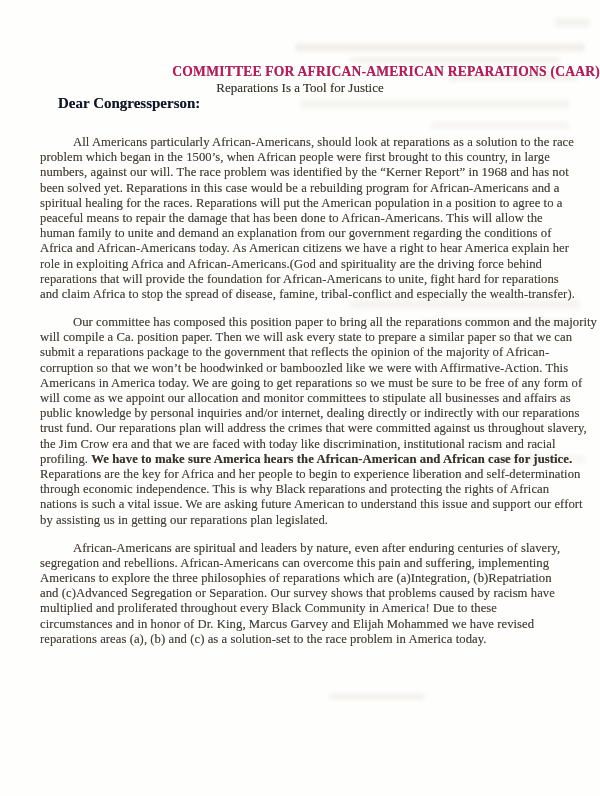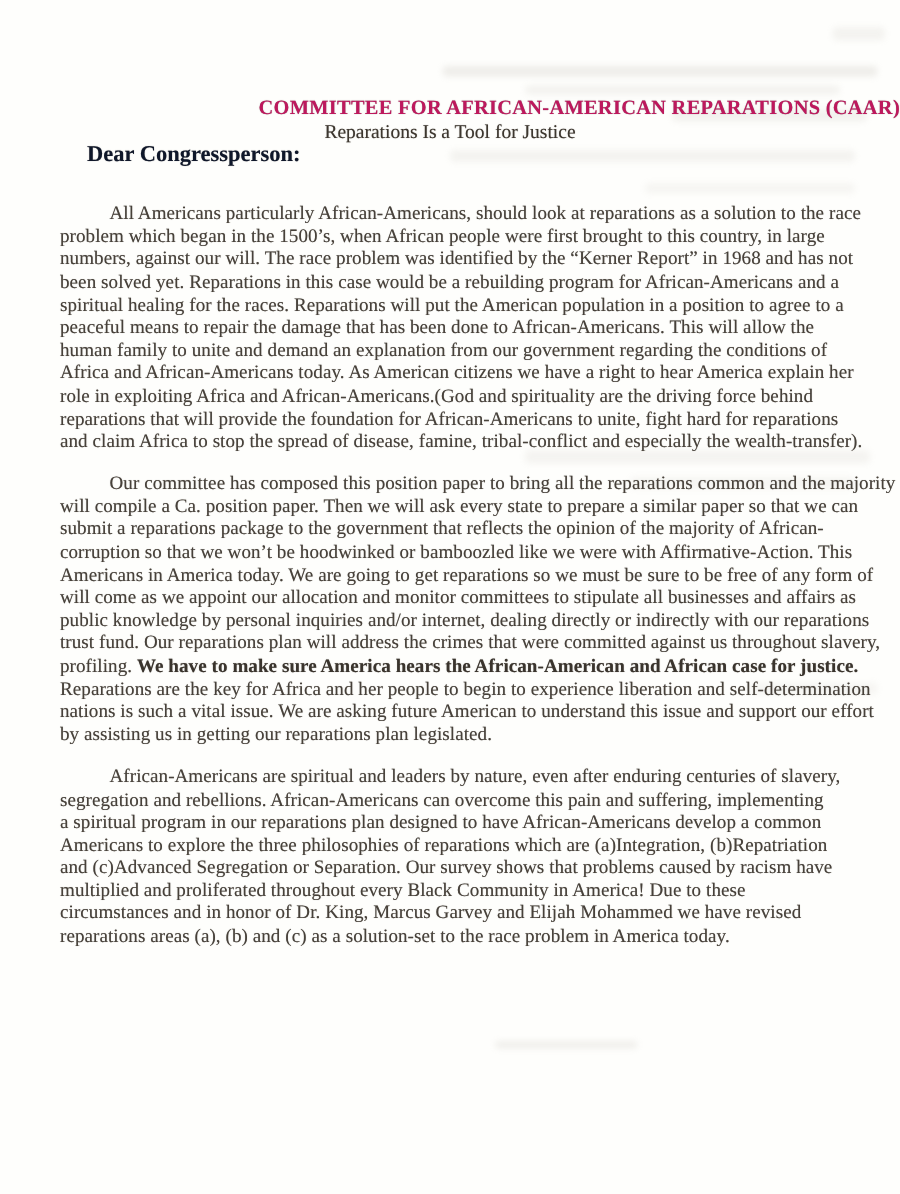--- a/index.html
+++ b/index.html
@@ -123,29 +123,30 @@
       </div>
       <div class="para">
         <div class="line first"><span>Our committee has composed this position paper to bring all the reparations common and the majority</span></div>
         <div class="line"><span>will compile a Ca. position paper. Then we will ask every state to prepare a similar paper so that we can</span></div>
         <div class="line"><span>submit a reparations package to the government that reflects the opinion of the majority of African-</span></div>
         <div class="line"><span>corruption so that we won’t be hoodwinked or bamboozled like we were with Affirmative-Action. This</span></div>
         <div class="line"><span>Americans in America today. We are going to get reparations so we must be sure to be free of any form of</span></div>
         <div class="line"><span>will come as we appoint our allocation and monitor committees to stipulate all businesses and affairs as</span></div>
         <div class="line"><span>public knowledge by personal inquiries and/or internet, dealing directly or indirectly with our reparations</span></div>
         <div class="line"><span>trust fund. Our reparations plan will address the crimes that were committed against us throughout slavery,</span></div>
+        <div class="line"><span>the Jim Crow era and that we are faced with today like discrimination, institutional racism and racial</span></div>
         <div class="line"><span>profiling. </span><span class="bold">We have to make sure America hears the African-American and African case for justice.</span></div>
         <div class="line"><span>Reparations are the key for Africa and her people to begin to experience liberation and self-determination</span></div>
+        <div class="line"><span>through economic independence. This is why Black reparations and protecting the rights of African</span></div>
         <div class="line"><span>nations is such a vital issue. We are asking future American to understand this issue and support our effort</span></div>
         <div class="line"><span>by assisting us in getting our reparations plan legislated.</span></div>
       </div>
       <div class="para">
         <div class="line first"><span>African-Americans are spiritual and leaders by nature, even after enduring centuries of slavery,</span></div>
         <div class="line"><span>segregation and rebellions. African-Americans can overcome this pain and suffering, implementing</span></div>
-        <div class="line"><span>a spiritual program in our reparations plan designed to have African-Americans develop a common</span></div>
         <div class="line"><span>Americans to explore the three philosophies of reparations which are (a)Integration, (b)Repatriation</span></div>
         <div class="line"><span>and (c)Advanced Segregation or Separation. Our survey shows that problems caused by racism have</span></div>
         <div class="line"><span>multiplied and proliferated throughout every Black Community in America! Due to these</span></div>
         <div class="line"><span>circumstances and in honor of Dr. King, Marcus Garvey and Elijah Mohammed we have revised</span></div>
         <div class="line"><span>reparations areas (a), (b) and (c) as a solution-set to the race problem in America today.</span></div>
       </div>
     </div>
 
 </div>
 

